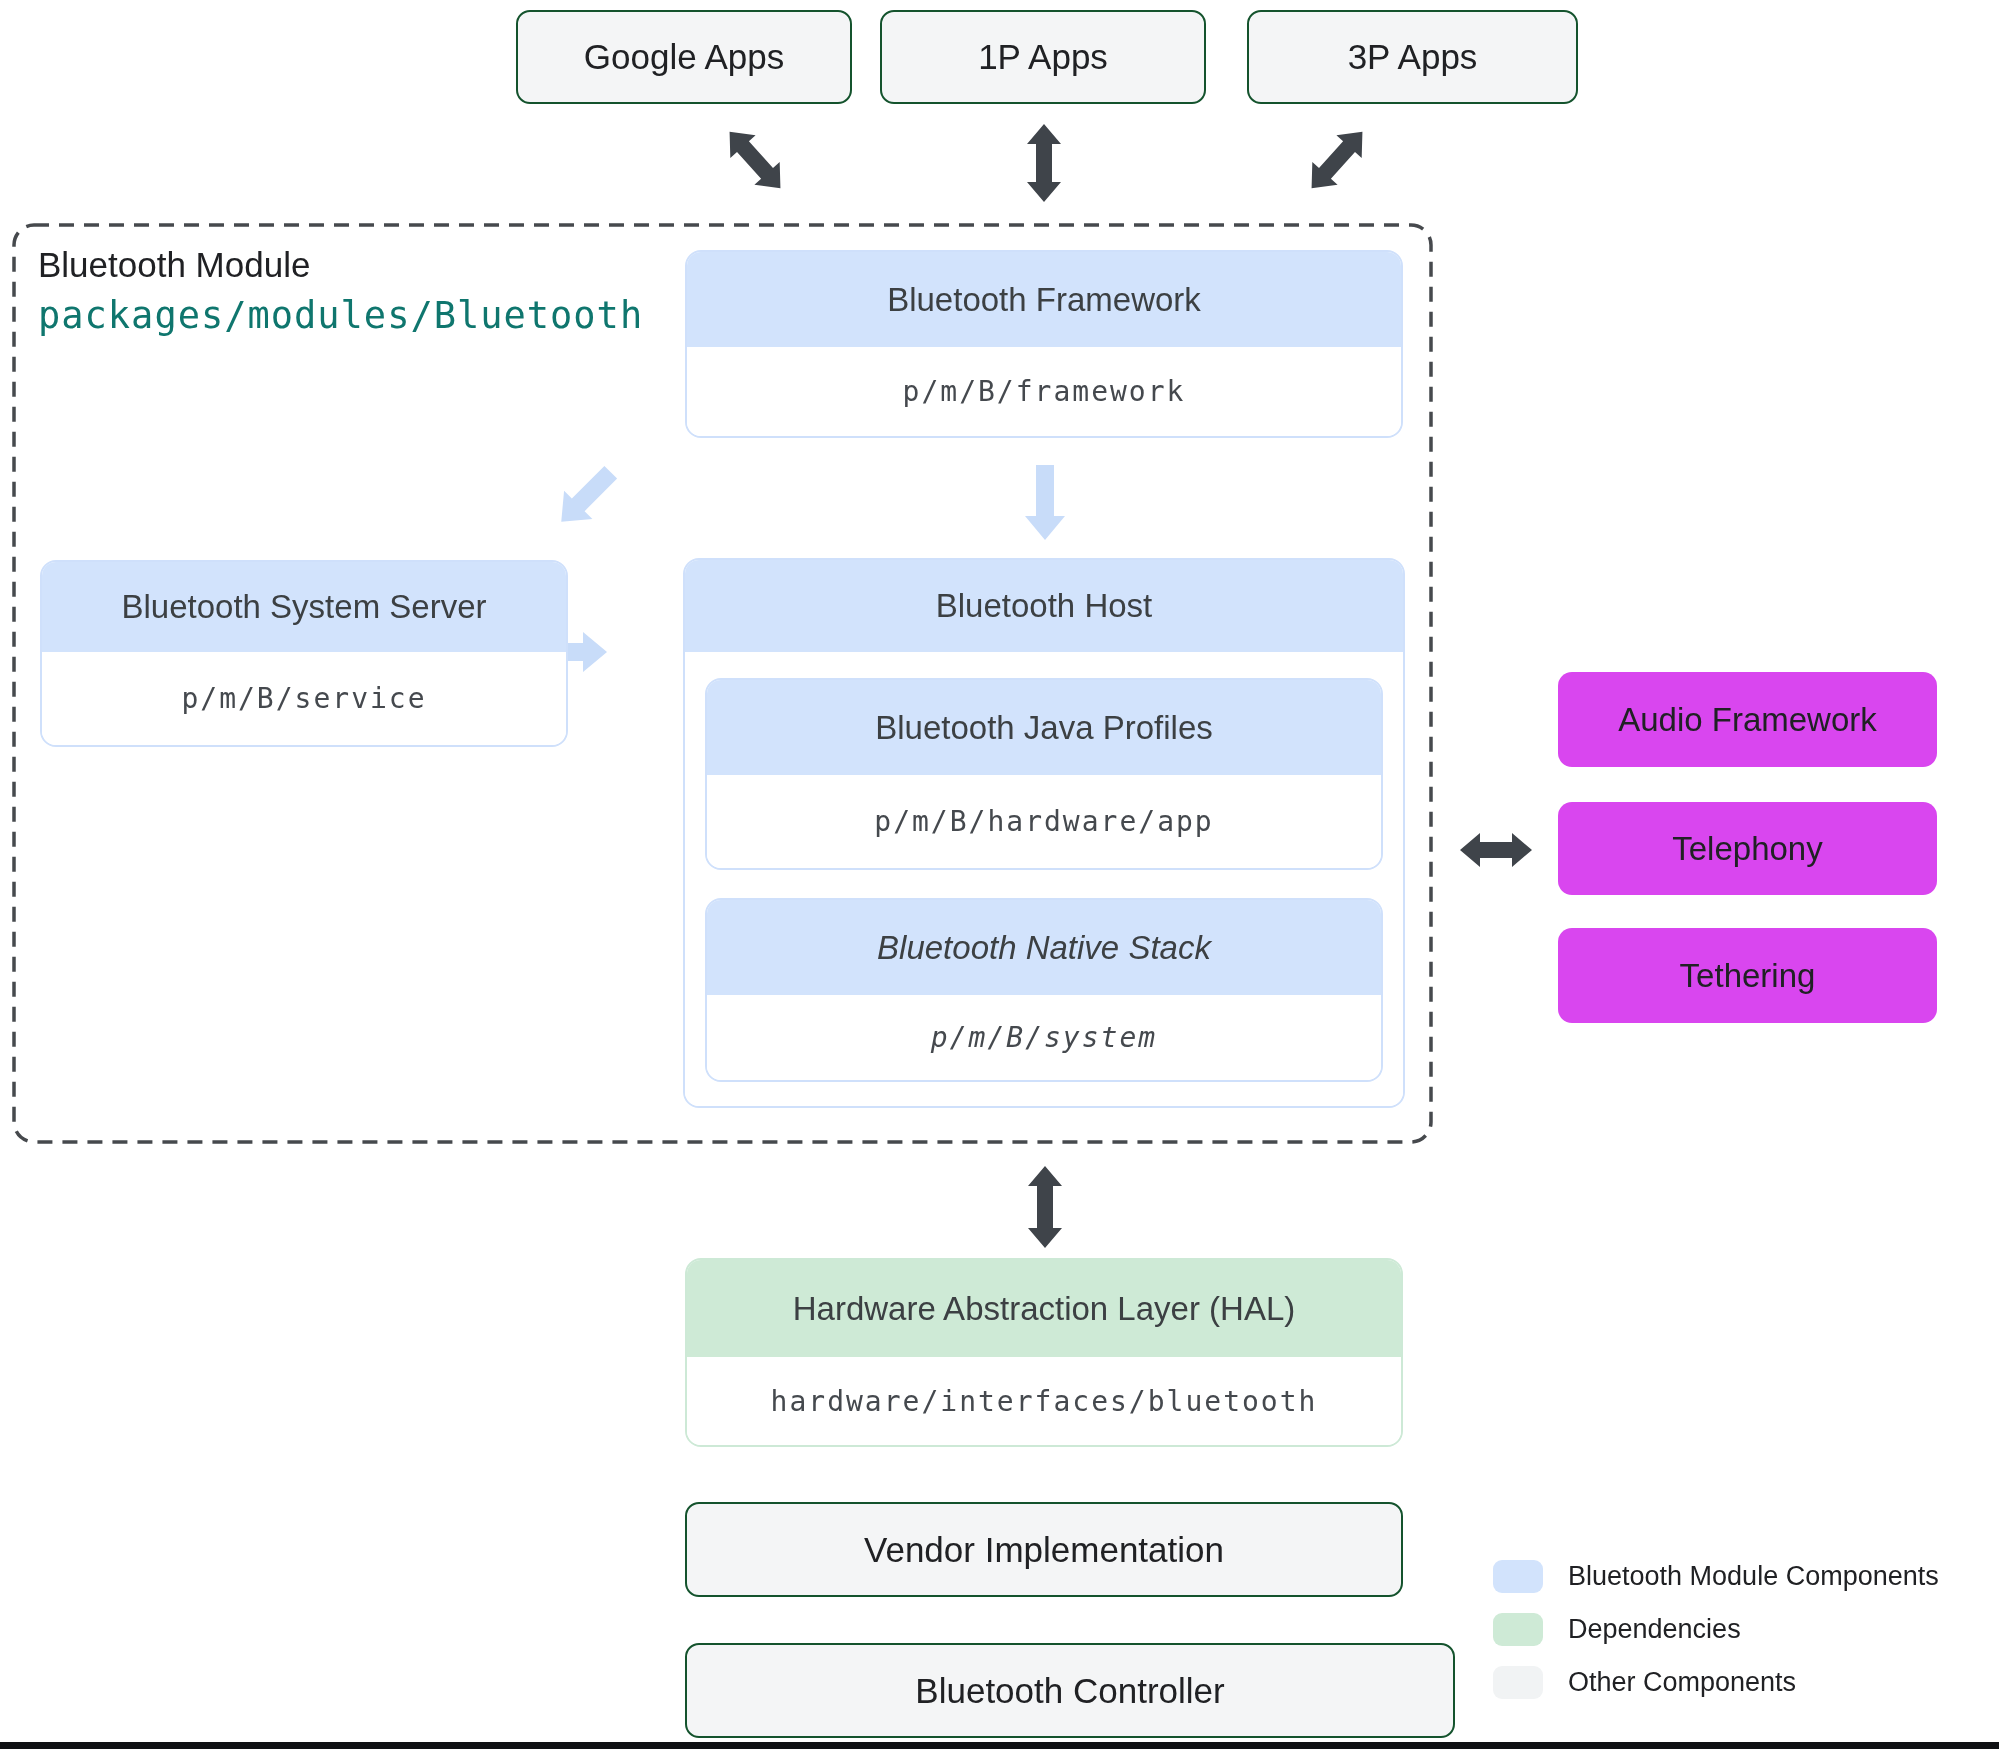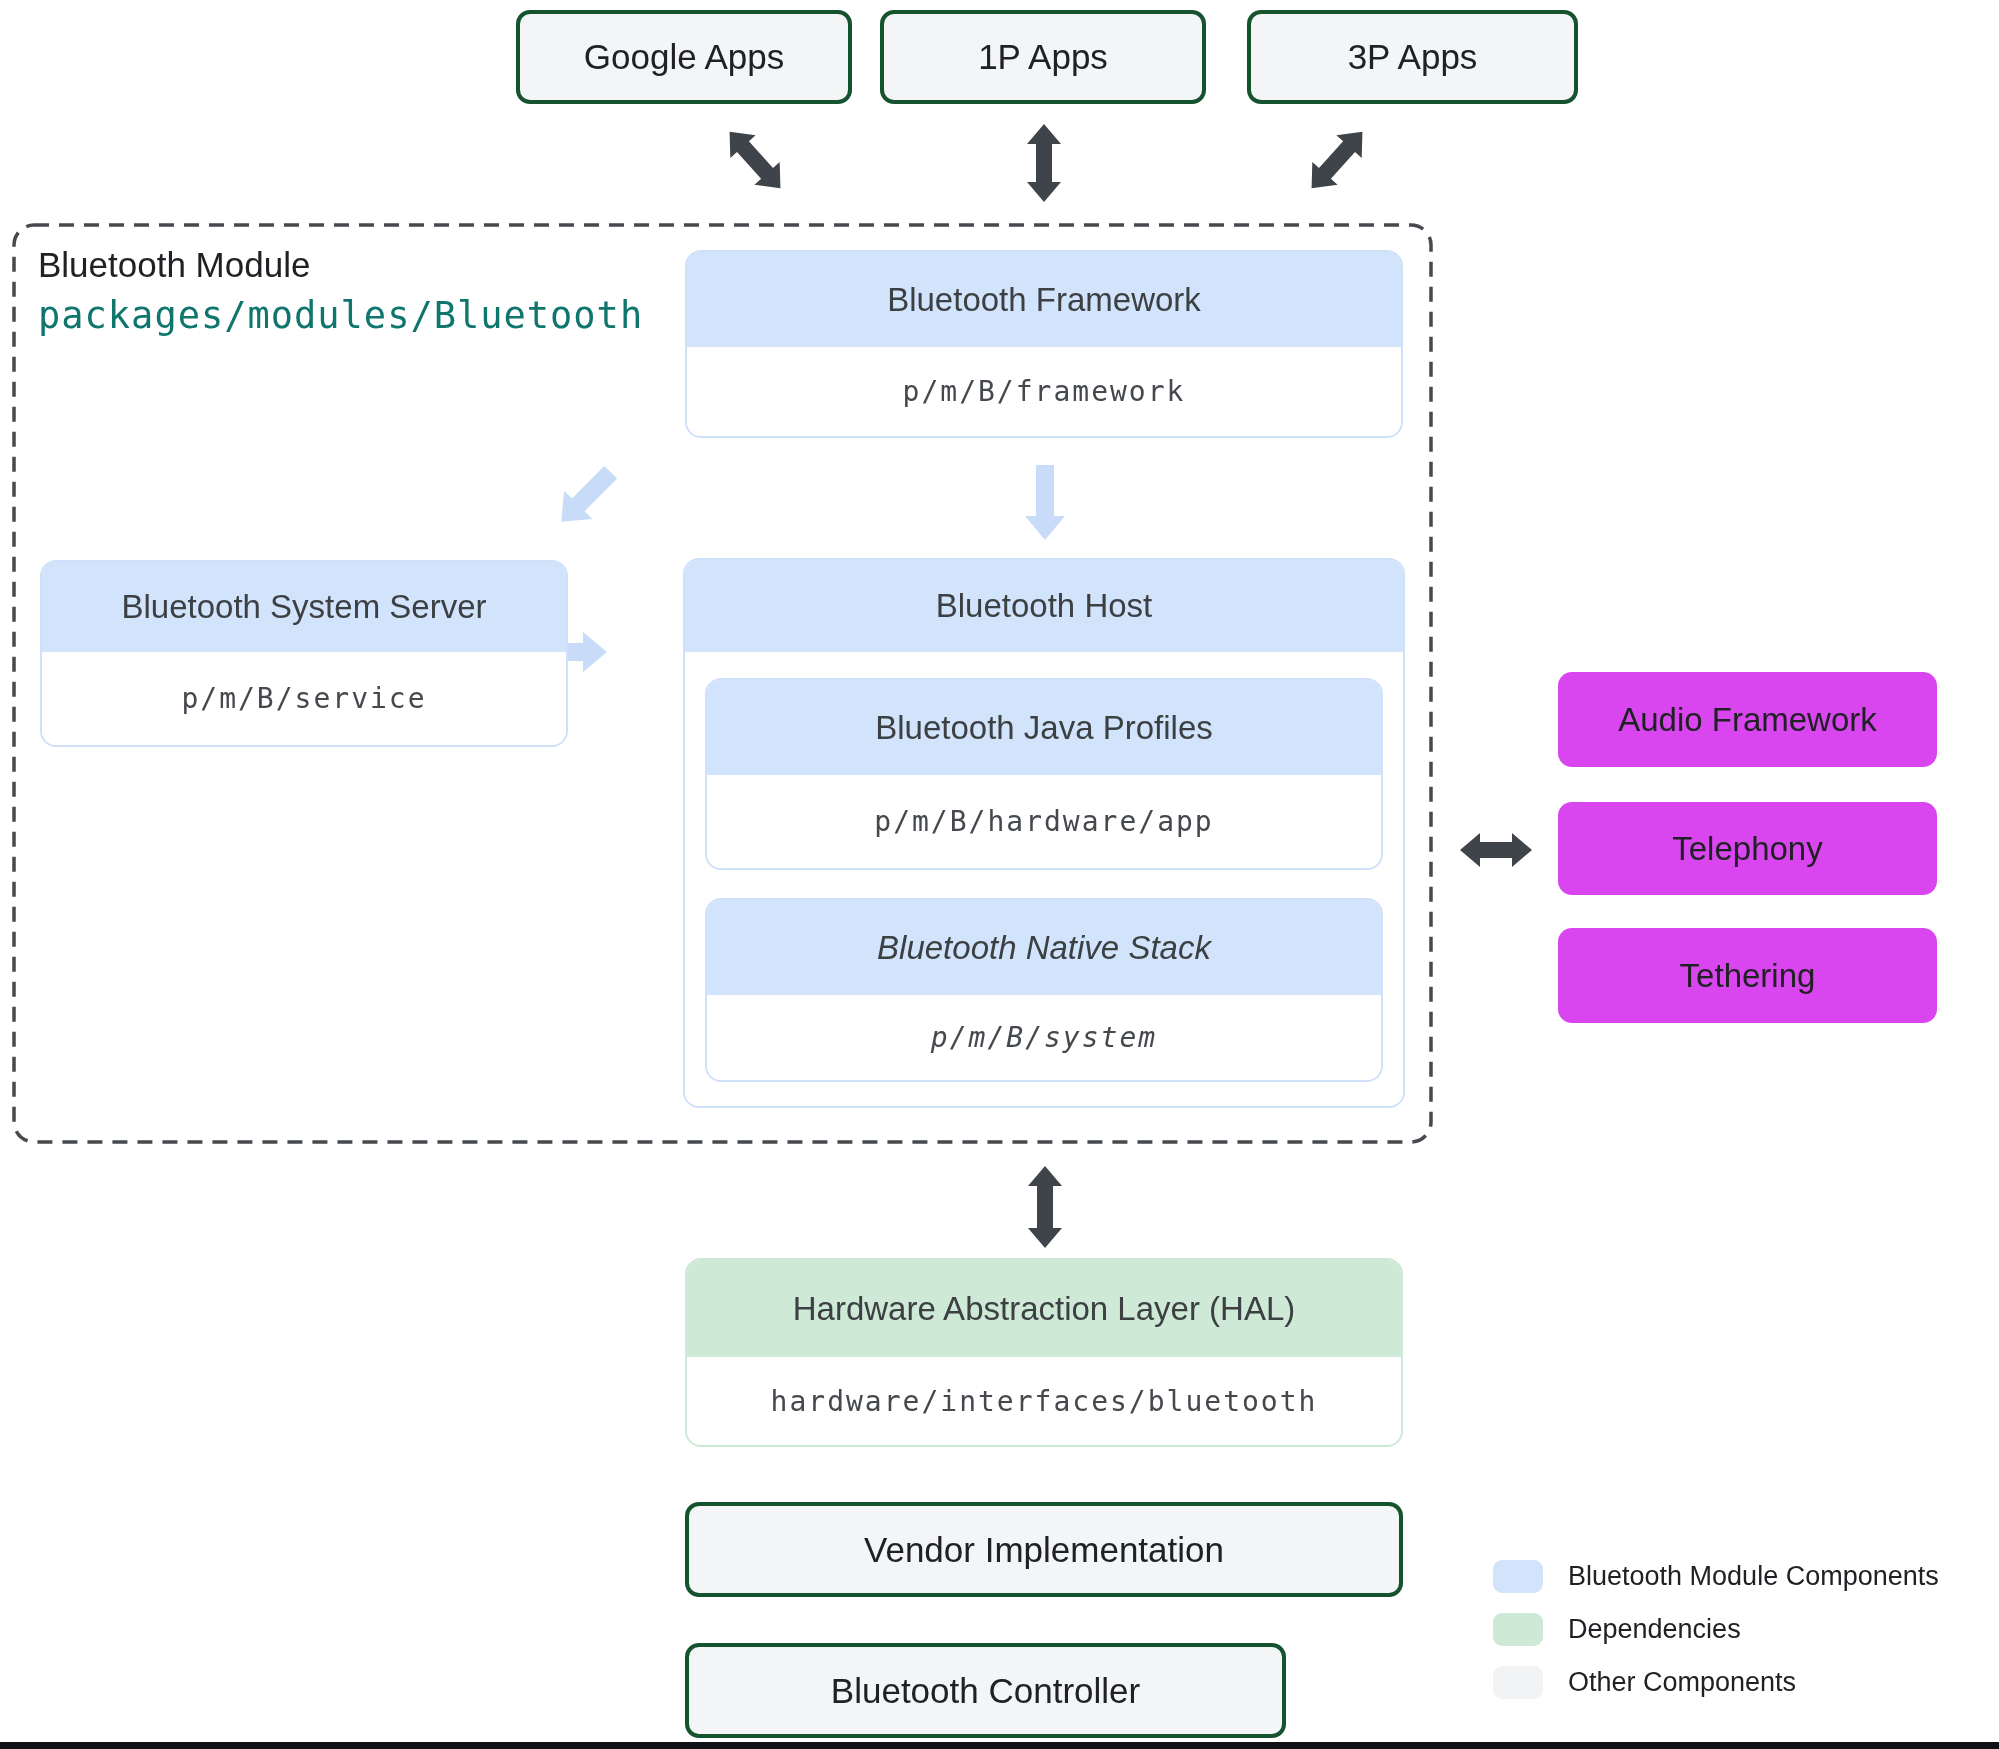--- a/index.html
+++ b/index.html
@@ -24,21 +24,21 @@
   }
   .card.blue{border-color:#cfe0fb}
   .card.blue .hd{background:#d2e3fc}
   .card.green{border-color:#cde9d6}
   .card.green .hd{background:#ceead6}
   
   .plain{
     position:absolute;display:flex;align-items:center;justify-content:center;
     border-radius:14px;box-sizing:border-box;color:#202124;
   }
-  .gray{background:#f4f5f6;border:4px solid #14532d;font-size:35px;}
+  .gray{background:#f4f5f6;border:2px solid #14532d;font-size:35px;}
   .greenfill{background:#d946ef;border:none;font-size:33px;}
   
   .module-label{position:absolute;left:38px;top:242px;color:#202124;}
   .module-label .t{font-size:35px;line-height:1.3;}
   .module-label .p{
     font-family:"DejaVu Sans Mono","Liberation Mono",monospace;
     font-size:37px;letter-spacing:1px;margin-top:6px;color:#0f766e;
   }
   
   .legend-row{position:absolute;left:1493px;display:flex;align-items:center;}
@@ -123,21 +123,21 @@
   </div>
 
   <div class="card green" style="left:685px;top:1258px;width:718px;height:189px;">
     <div class="hd" style="height:97px;">Hardware Abstraction Layer (HAL)</div>
     <div class="bd">hardware/interfaces/bluetooth</div>
   </div>
 
   <div class="plain gray" style="left:685px;top:1502px;width:718px;height:95px;">
     <span>Vendor Implementation</span>
   </div>
-  <div class="plain gray" style="left:685px;top:1643px;width:601px;height:95px;">
+  <div class="plain gray" style="left:685px;top:1643px;width:770px;height:95px;">
     <span>Bluetooth Controller</span>
   </div>
 
   <div class="legend-row" style="top:1560px;">
     <div class="legend-swatch" style="background: rgb(210, 227, 252);"></div>
     <div class="lbl">Bluetooth Module Components</div>
   </div>
   <div class="legend-row" style="top:1613px;">
     <div class="legend-swatch" style="background: rgb(206, 234, 214);"></div>
     <div class="lbl">Dependencies</div>

